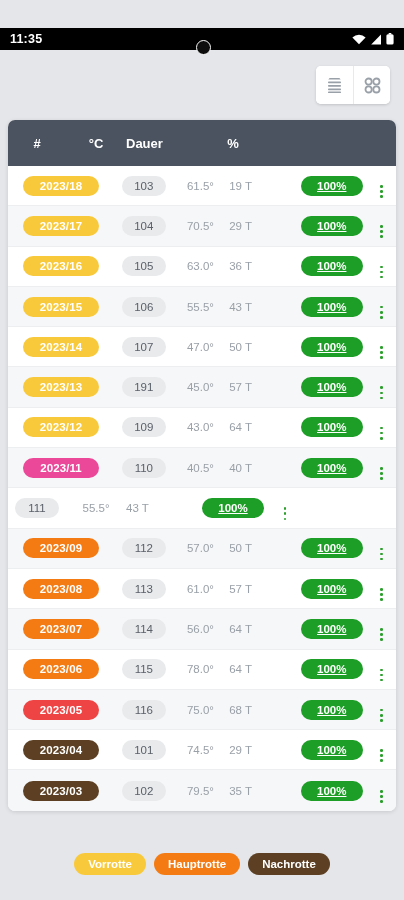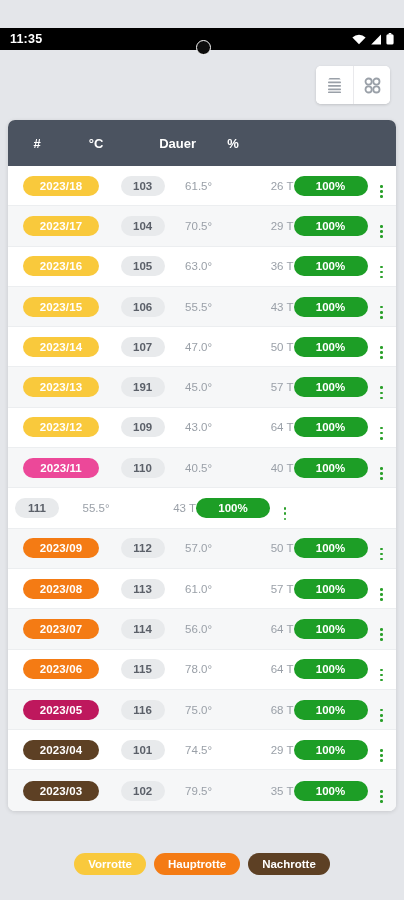--- a/index.html
+++ b/index.html
@@ -45,48 +45,48 @@
     box-shadow: 0 1px 4px rgba(0,0,0,.13);
   }
   .thead {
     background: #4b5360; display: flex; align-items: center;
     height: 46px; color: #fff;
   }
   .th { font-size: 13px; font-weight: bold; color: #fff; }
   .col-name { width: 112px; padding-left: 15px; }
   .col-num  { width: 58px; text-align: center; }
   .col-temp { width: 60px; text-align: center; }
-  .col-dur  { width: 70px; text-align: right; }
+  .col-dur  { width: 70px; text-align: left; }
   .col-pct  { width: 74px; text-align: center; }
   .col-menu { width: 30px; text-align: center; }
 
   .row {
     display: flex; align-items: center; height: 40.3px;
     border-bottom: 1px solid #eceef0;
   }
   .row:nth-child(odd)  { background: #ffffff; }
   .row:nth-child(even) { background: #f6f7f8; }
   .row:last-child { border-bottom: none; }
 
   .name-badge {
     display: inline-block; border-radius: 11px;
     font-size: 11.5px; font-weight: bold; color: #fff;
     padding: 4px 0; width: 76px; text-align: center;
     letter-spacing: .1px;
   }
   .num-badge {
     display: inline-block; background: #e8eaec; color: #5b6069;
-    border-radius: 10px; font-size: 11.5px; font-weight: bold;
+    border-radius: 10px; font-size: 11.5px; font-weight: normal;
     padding: 4px 0; width: 44px; text-align: center;
   }
   .cell-txt { font-size: 11.5px; color: #9aa0a8; }
   .pct-badge {
     display: inline-block; background: #1d9e26; color: #fff;
     border-radius: 11px; font-size: 11.5px; font-weight: bold;
-    padding: 4px 0; width: 74px; text-align: center;
+    padding: 4px 0; width: 62px; text-align: center; text-decoration: underline;
   }
   .kebab { display: inline-flex; flex-direction: column; gap: 2.5px; align-items: center; cursor: pointer; }
   .kebab i { width: 2.6px; height: 2.6px; border-radius: 50%; background: #2aa02a; display: block; }
 
   
   .legend { flex: 0 0 72px; display: flex; align-items: center; justify-content: center; gap: 8px; }
   .legend-chip {
     border-radius: 11px; color: #fff; font-size: 11.5px; font-weight: bold;
     padding: 5px 14px; cursor: pointer;
   }
@@ -146,21 +146,21 @@
         <div class="th col-temp">°C</div>
         <div class="th col-dur">Dauer</div>
         <div class="th col-pct">%</div>
         <div class="th col-menu"></div>
       </div>
       <div id="tbody">
           <div class="row">
             <div class="col-name"><span class="name-badge" style="background:#f9c93c">2023/18</span></div>
             <div class="col-num"><span class="num-badge">103</span></div>
             <div class="col-temp cell-txt">61.5°</div>
-            <div class="col-dur cell-txt">26 T</div>
+            <div class="col-dur cell-txt">19 T</div>
             <div class="col-pct"><span class="pct-badge">100%</span></div>
             <div class="col-menu"><span class="kebab">
                 <i></i>
                 <i></i>
                 <i></i>
               </span></div>
           </div>
           <div class="row">
             <div class="col-name"><span class="name-badge" style="background:#f9c93c">2023/17</span></div>
             <div class="col-num"><span class="num-badge">104</span></div>
@@ -298,21 +298,21 @@
             <div class="col-temp cell-txt">78.0°</div>
             <div class="col-dur cell-txt">64 T</div>
             <div class="col-pct"><span class="pct-badge">100%</span></div>
             <div class="col-menu"><span class="kebab">
                 <i></i>
                 <i></i>
                 <i></i>
               </span></div>
           </div>
           <div class="row">
-            <div class="col-name"><span class="name-badge" style="background:#be185d">2023/05</span></div>
+            <div class="col-name"><span class="name-badge" style="background:#ef4444">2023/05</span></div>
             <div class="col-num"><span class="num-badge">116</span></div>
             <div class="col-temp cell-txt">75.0°</div>
             <div class="col-dur cell-txt">68 T</div>
             <div class="col-pct"><span class="pct-badge">100%</span></div>
             <div class="col-menu"><span class="kebab">
                 <i></i>
                 <i></i>
                 <i></i>
               </span></div>
           </div>

